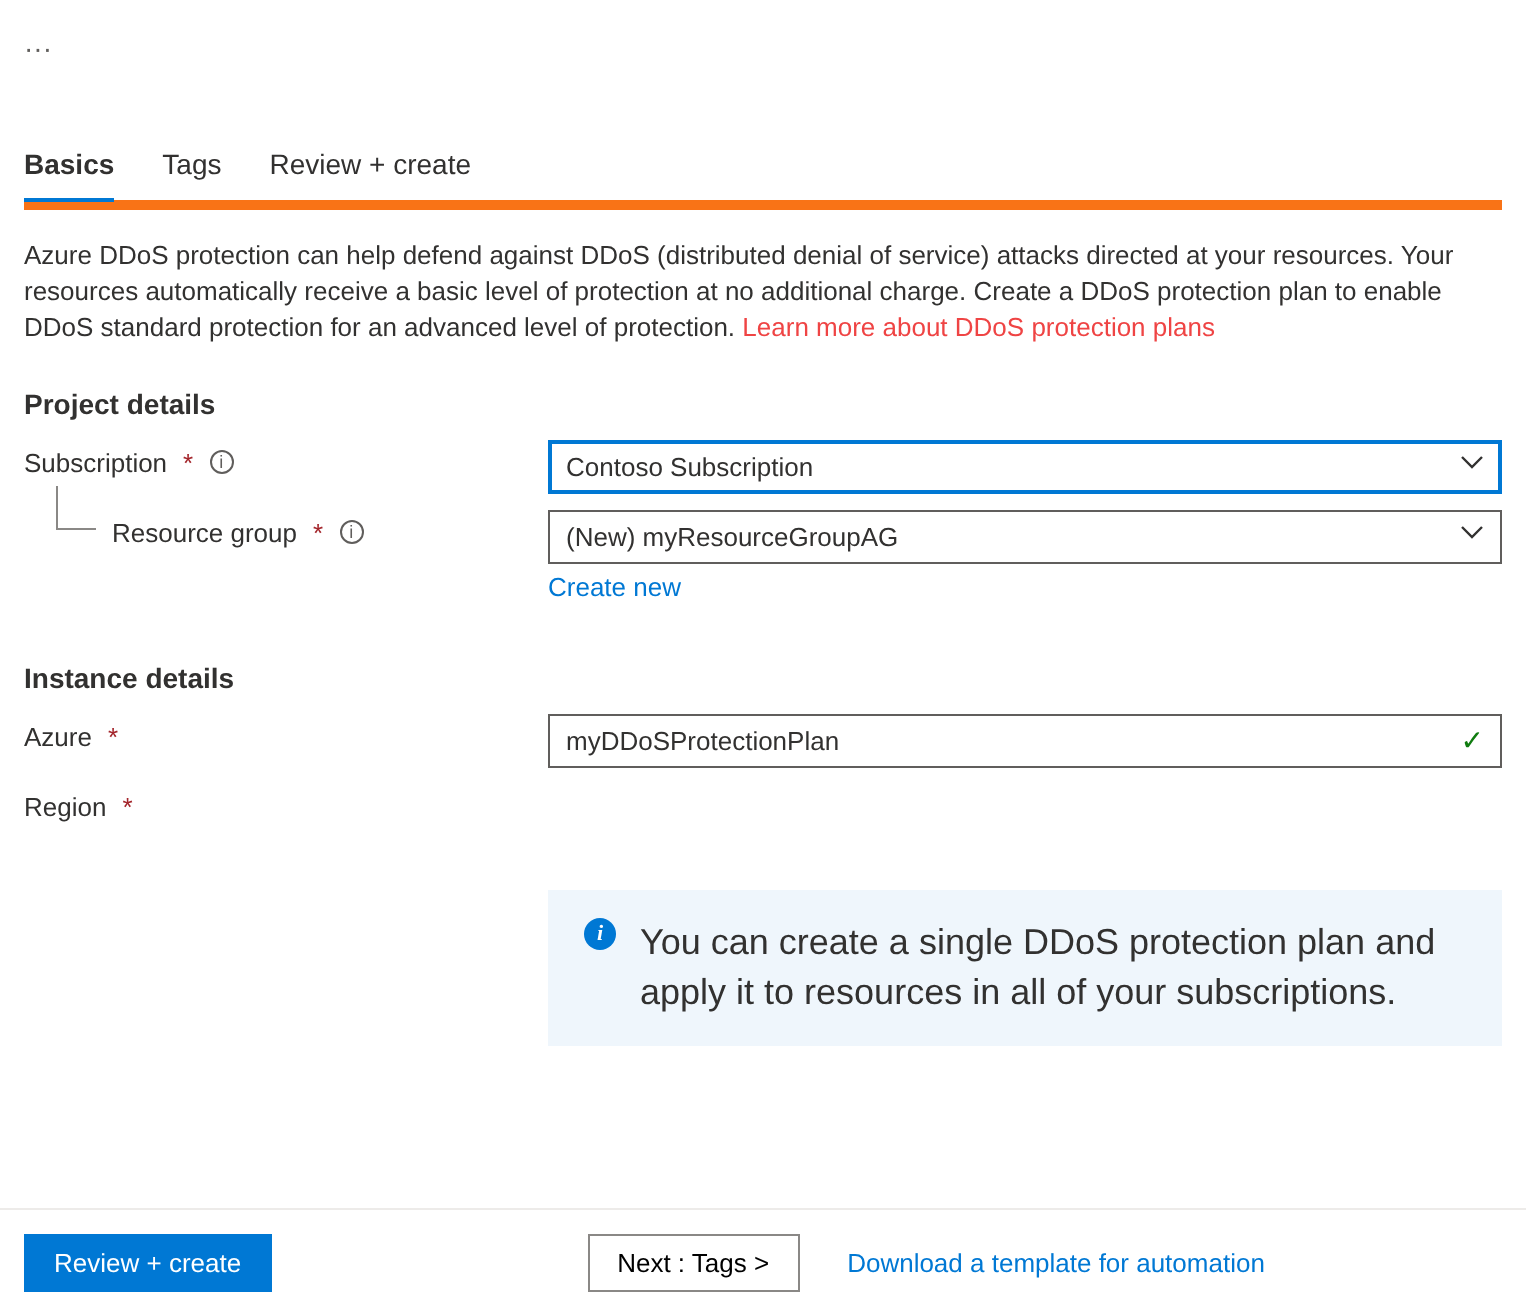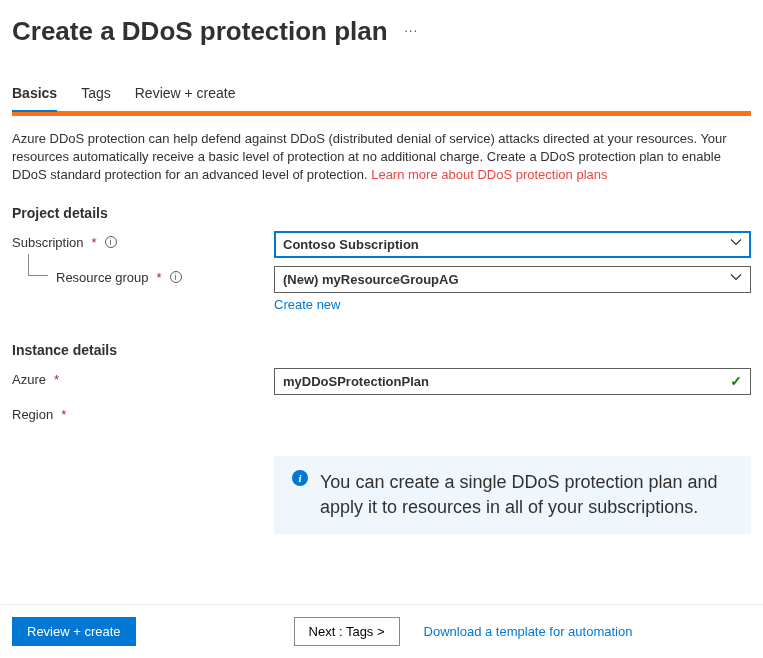--- a/index.html
+++ b/index.html
@@ -103,21 +103,20 @@
     .select, .textinput {
       width: 100%;
       border: 1px solid #605e5c;
       padding: 5px 28px 5px 8px;
       font-size: 13px;
       position: relative;
       background: #fff;
       display: flex;
       align-items: center;
       cursor: pointer;
-      font-weight: bold;
     }
     .select.focused, .textinput.focused { border-color: #0078d4; outline: 1px solid #0078d4; outline-offset: -2px;}
     .select .chevron, .textinput .check {
       position: absolute;
       right: 8px;
       top: 50%;
       transform: translateY(-50%);
     }
     .chevron svg { width: 12px; height: 12px; }
     .check { color: #107c10; font-size: 14px; }
@@ -186,21 +185,20 @@
       text-decoration: none;
       margin-left: 16px;
       cursor: pointer;
     }
     .footer-gap { width: 142px; }
   </style>
 </head>
 <body>
 
 <div class="header">
-  <h1 class="page-title">Create a DDoS protection plan</h1>
   <span class="ellipsis">···</span>
 </div>
 
 <div class="tabs">
   <div class="tab active">Basics</div>
   <div class="tab">Tags</div>
   <div class="tab">Review + create</div>
 </div>
 
 <p class="intro">

